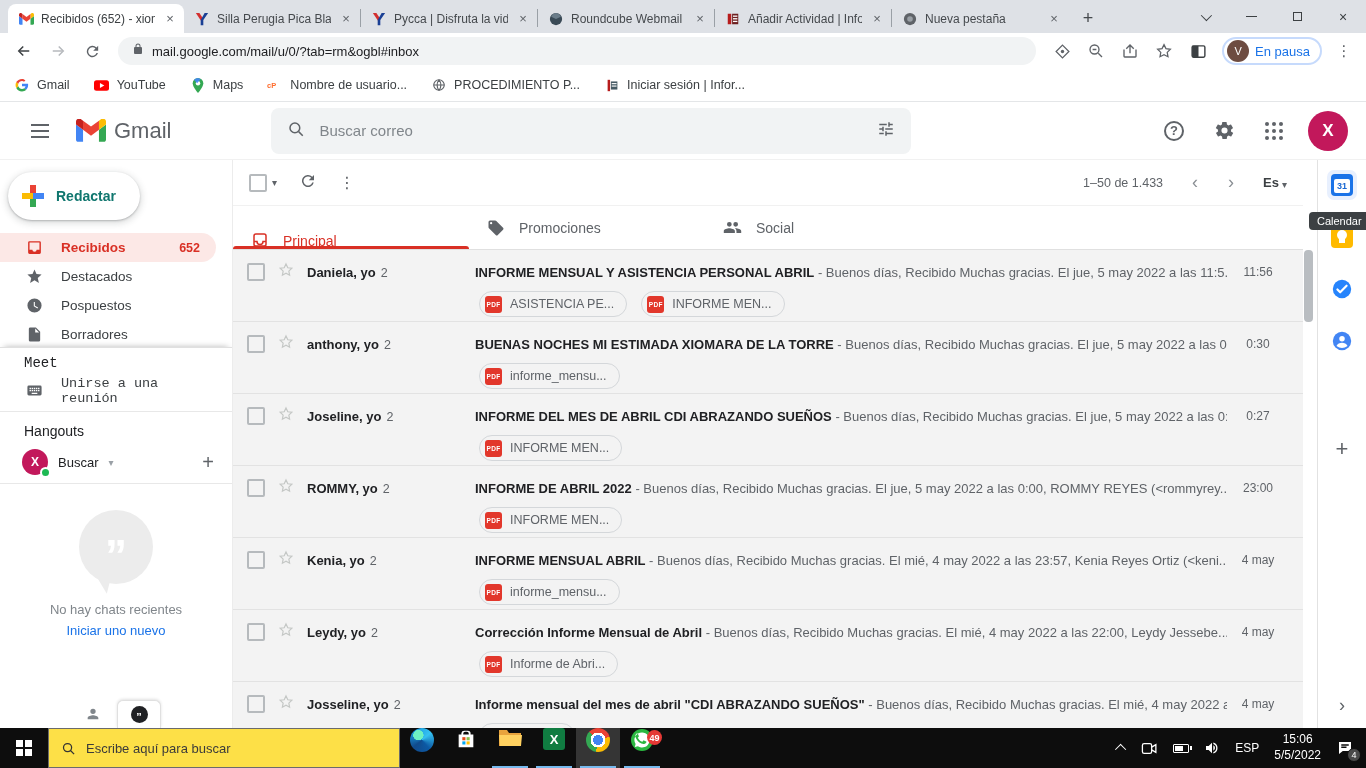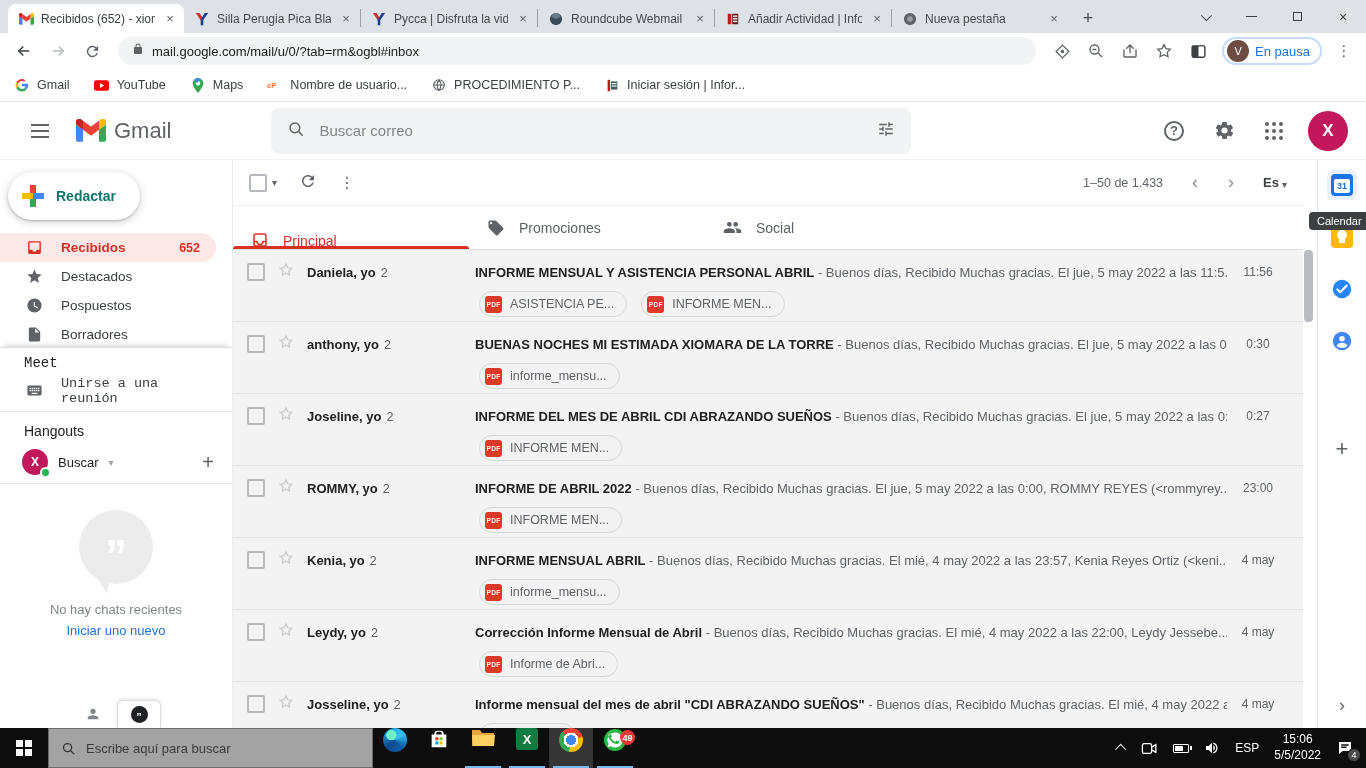--- a/index.html
+++ b/index.html
@@ -135,21 +135,21 @@
   .chip { display:inline-flex; align-items:center; gap:8px; height:26px; border:1px solid #d4d7da; border-radius:13px; padding:0 12px 0 5px; background:#f3f3f3; }
   .chip.cut { min-width:96px; }
   .pdfb { width:17px; height:17px; background:#e2372b; border-radius:3px; color:#fff; font-size:6.5px; font-weight:bold; display:flex; align-items:center; justify-content:center; letter-spacing:.3px; flex:none; }
   .chiplbl { font-size:12.5px; color:#5f6368; white-space:nowrap; }
 
   
   .taskbar { position:absolute; left:0; bottom:0; width:1366px; height:40px; background:#0d0d0d; display:flex; align-items:stretch; z-index:80; }
   .tstart { width:48px; display:flex; align-items:center; justify-content:center; }
   .winlogo { width:16px; height:16px; display:grid; grid-template-columns:1fr 1fr; grid-template-rows:1fr 1fr; gap:2px; }
   .winlogo i { background:#fff; }
-  .tsearch { width:325px; background:#a3a3a3; display:flex; align-items:center; gap:10px; padding-left:12px; border:1px solid #6b6b6b; }
+  .tsearch { width:352px; background:#fde047; display:flex; align-items:center; gap:10px; padding-left:12px; border:1px solid #6b6b6b; }
   .tsearch .tsp { font-size:13px; color:#3b3b3b; }
   .tapp { width:44px; display:flex; justify-content:center; position:relative; }
   .tapp.run::after { content:""; position:absolute; bottom:0; left:4px; right:4px; height:2px; background:#76b9ed; }
   .tapp.focus { background:#353535; }
   .tray { margin-left:auto; display:flex; align-items:center; gap:15px; padding-right:12px; color:#fff; }
   .trayic { display:flex; align-items:center; justify-content:center; }
   .chev-u { width:8px; height:8px; border-left:1.6px solid #fff; border-top:1.6px solid #fff; transform:rotate(45deg) translateY(2px); }
   .batt { width:16px; height:9px; border:1.3px solid #fff; border-radius:1px; position:relative; }
   .batt::after { content:""; position:absolute; right:-3.4px; top:1.5px; width:2px; height:4px; background:#fff; }
   .batt i { position:absolute; left:1px; top:1px; bottom:1px; width:8px; background:#fff; }

